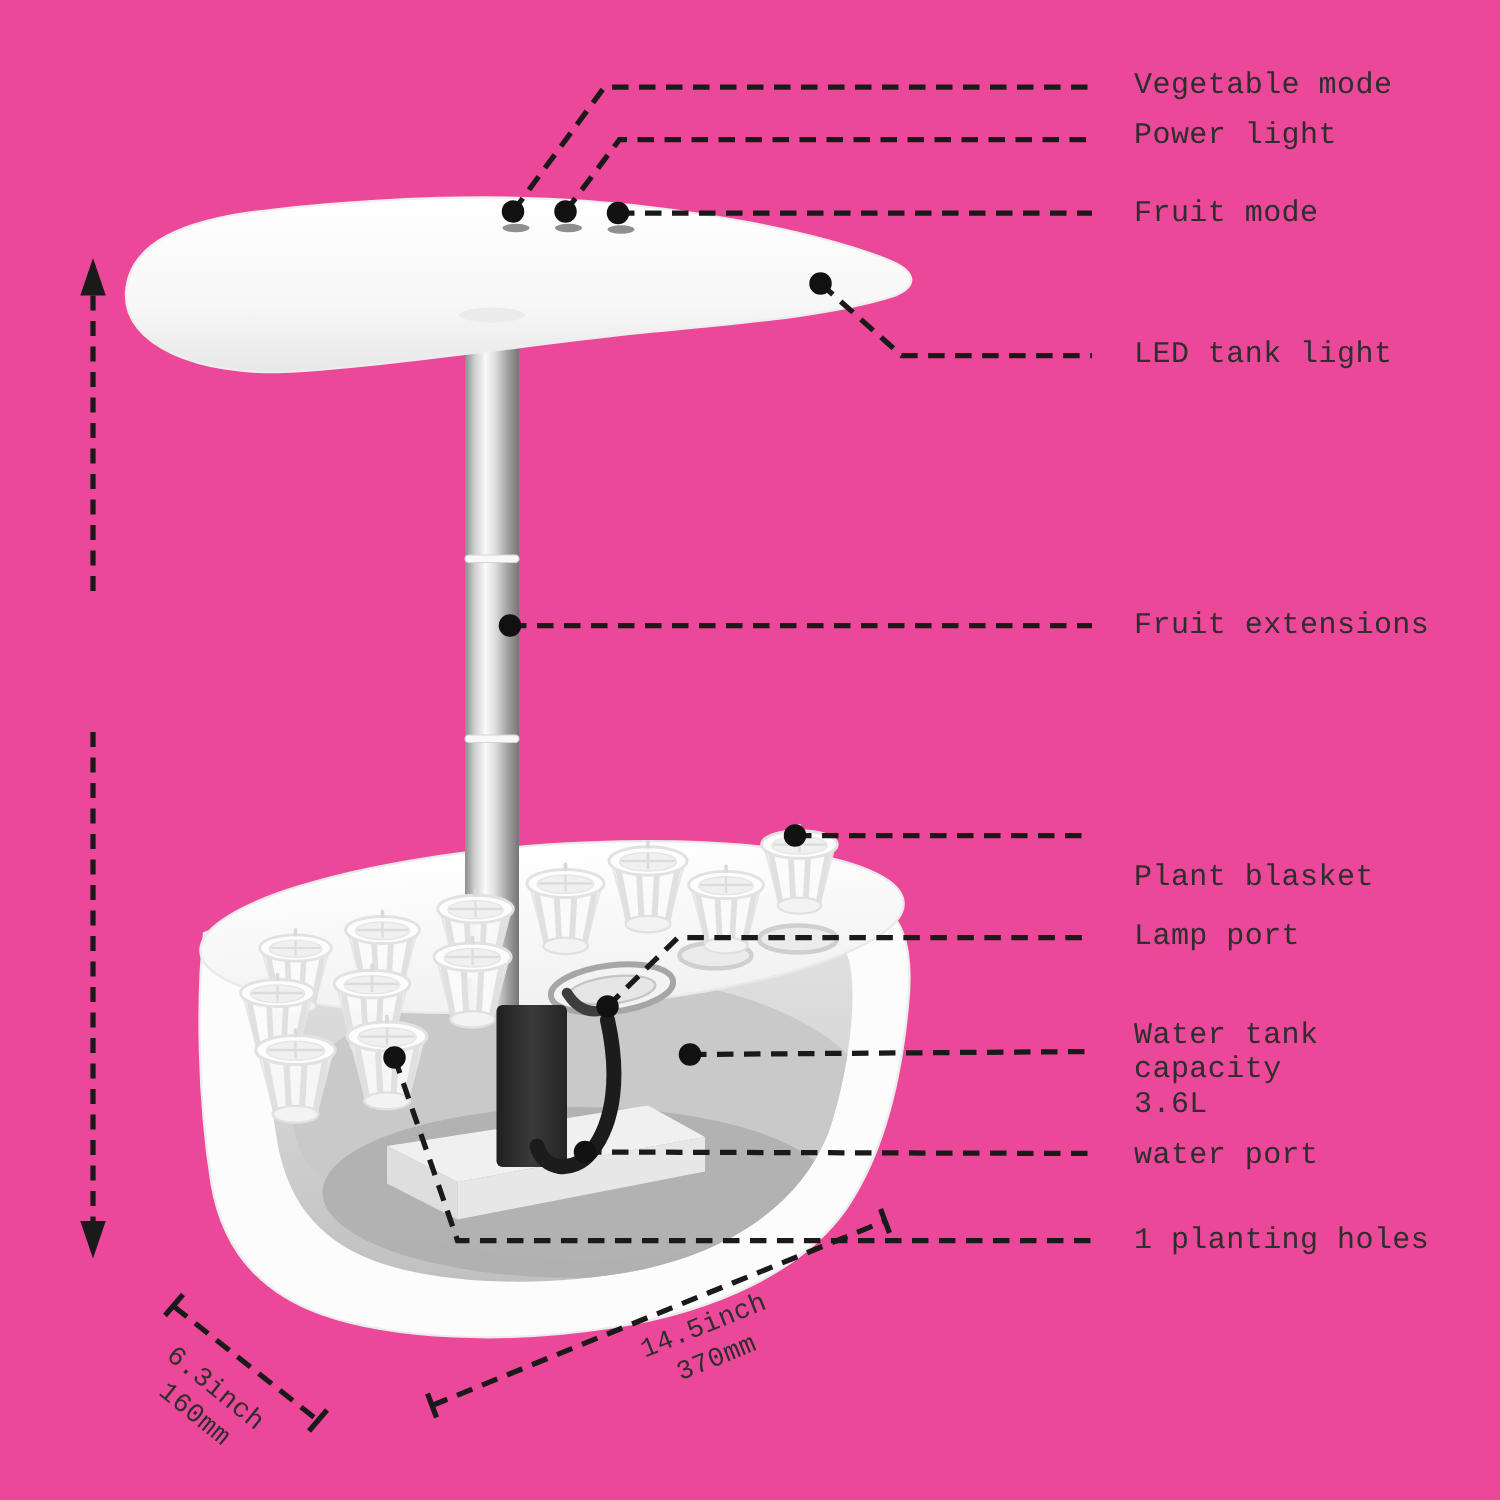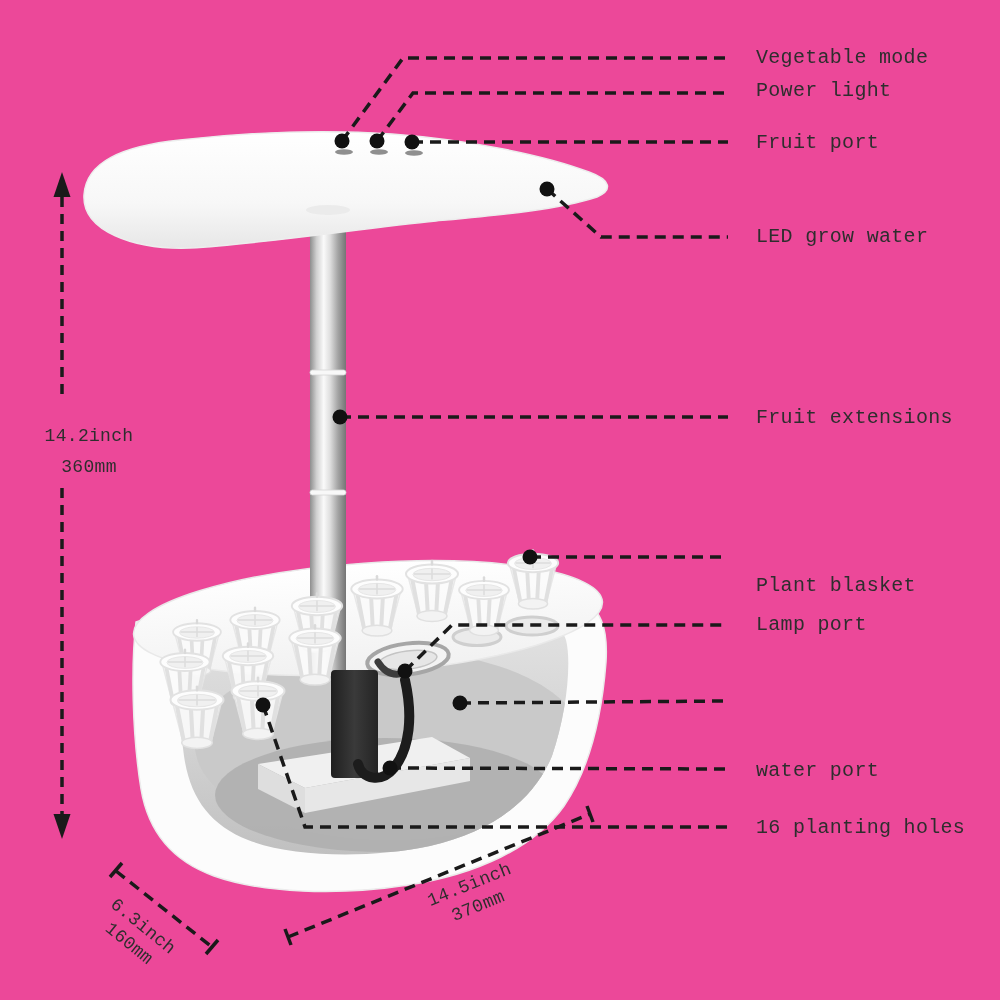--- a/index.html
+++ b/index.html
@@ -176,32 +176,29 @@
     </g>
     <g stroke="#1a1a1a" fill="none">
       <line x1="285" y1="929" x2="291" y2="945" stroke-width="3.5"></line>
       <line x1="288" y1="937" x2="590" y2="814" stroke-width="3.5" stroke-dasharray="11 7"></line>
       <line x1="587" y1="806" x2="593" y2="822" stroke-width="3.5"></line>
     </g>
   </svg>
 
   <div class="co-label" style="top:46px">Vegetable mode</div>
   <div class="co-label" style="top:79px">Power light</div>
-  <div class="co-label" style="top:131px">Fruit port</div>
-  <div class="co-label" style="top:225px">LED grow water</div>
+  <div class="co-label" style="top:131px">Fruit mode</div>
+  <div class="co-label" style="top:225px">LED tank light</div>
   <div class="co-label" style="top:406px">Fruit extensions</div>
   <div class="co-label" style="top:574px">Plant blasket</div>
   <div class="co-label" style="top:613px">Lamp port</div>
+  <div class="co-label wrap" style="top:679px">Water tank capacity 3.6L</div>
   <div class="co-label" style="top:759px">water port</div>
-  <div class="co-label" style="top:816px">16 planting holes</div>
-
-  <div class="dim dim-height">
-    <div>14.2inch</div>
-    <div>360mm</div>
-  </div>
+  <div class="co-label" style="top:816px">1 planting holes</div>
+
   <div class="dim dim-depth">
     <div>6.3inch</div>
     <div>160mm</div>
   </div>
   <div class="dim dim-width">
     <div>14.5inch</div>
     <div>370mm</div>
   </div>
 
 </div>

